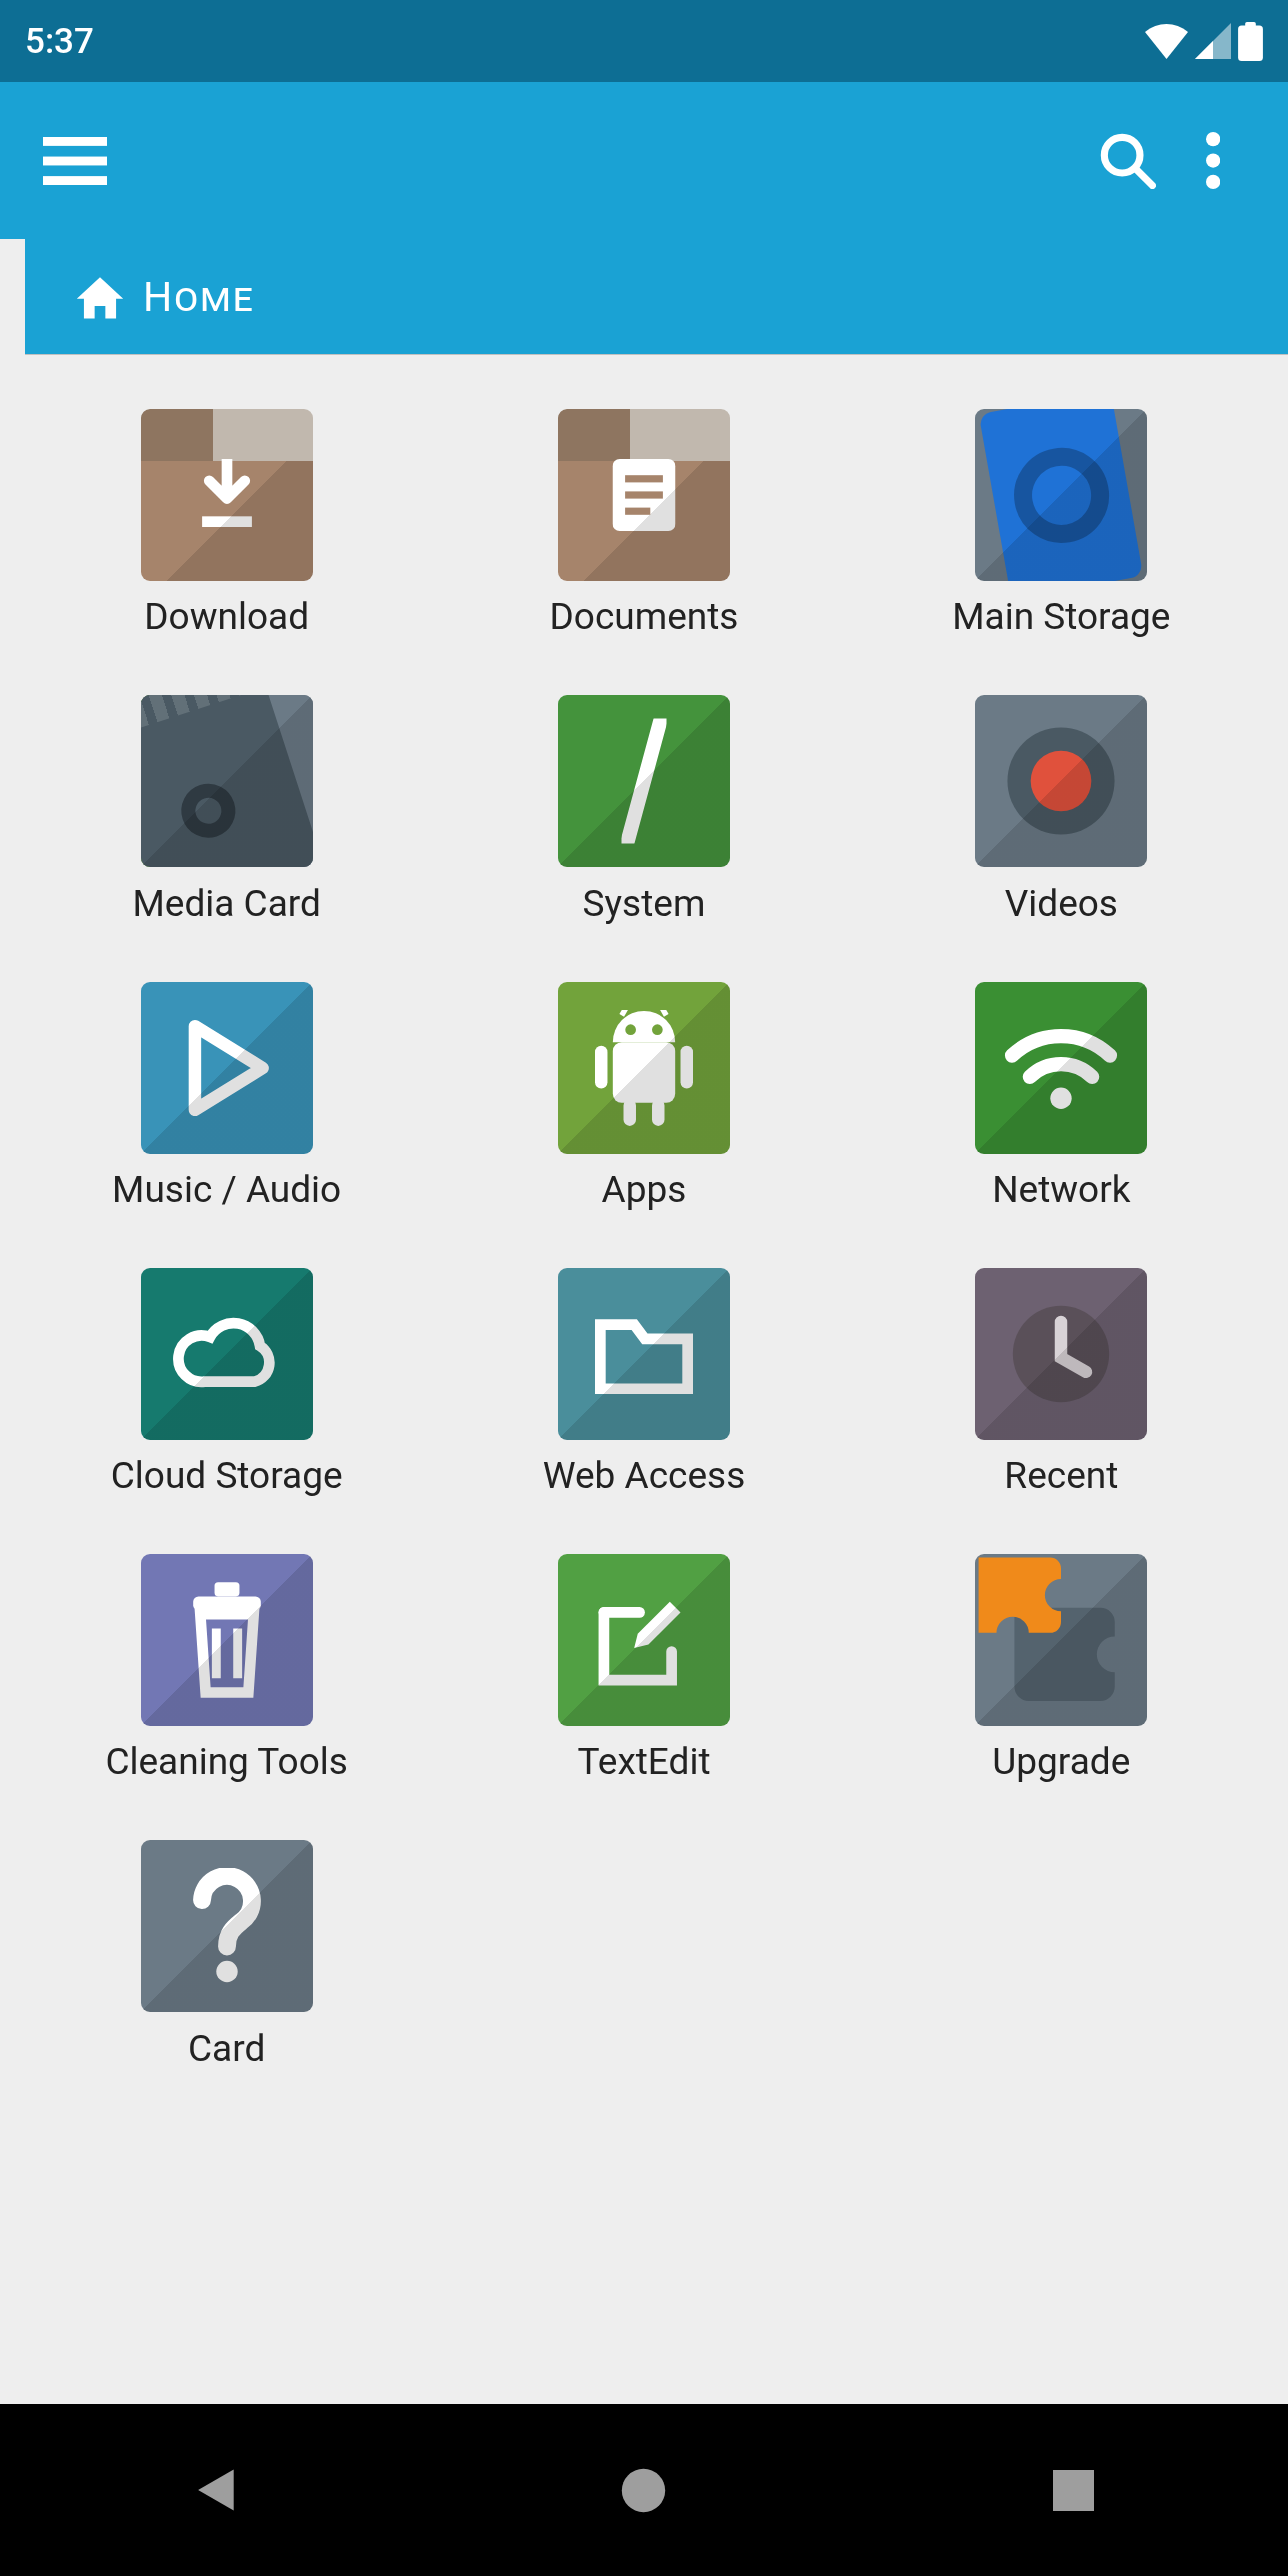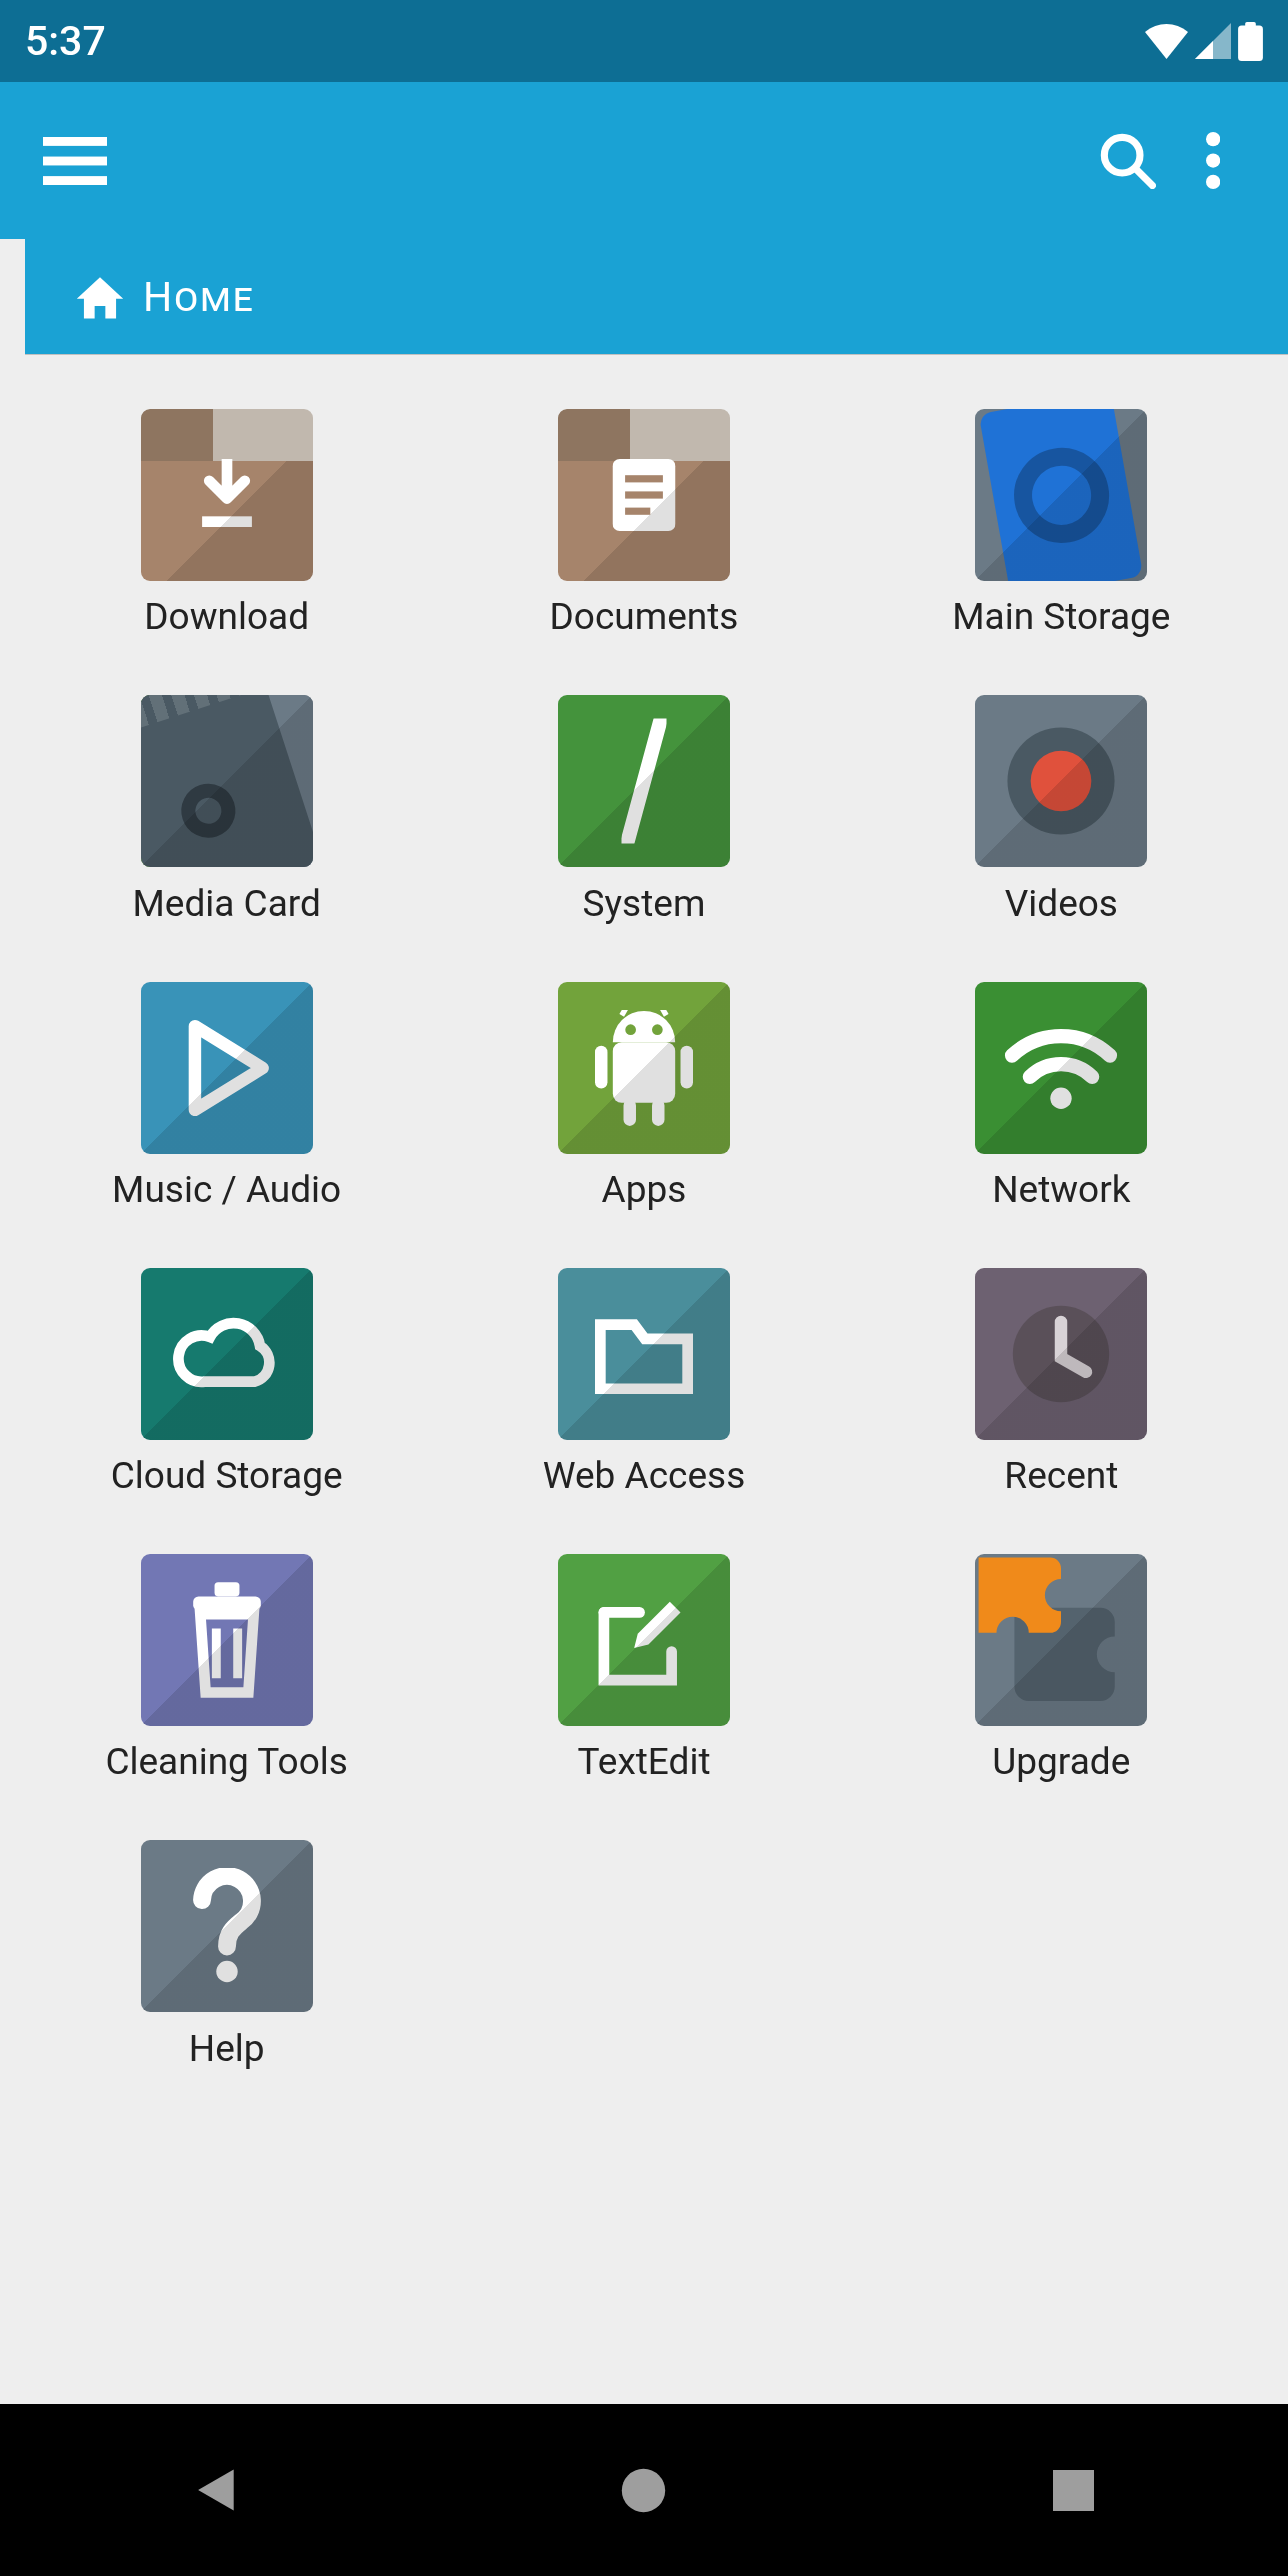--- a/index.html
+++ b/index.html
@@ -1,20 +1,20 @@
 <!DOCTYPE html>
 <html style="font-size:14.3px"><head>
 <meta charset="utf-8">
 <style>
   * { margin: 0; padding: 0; box-sizing: border-box; }
   html, body { width: 1288px; height: 2576px; font-family: Roboto, "Helvetica Neue", Arial, sans-serif; background: #eeeeee; overflow: hidden; }
 
   
   .status-bar { width: 100%; height: 82px; background: #0d6e94; display: flex; align-items: center; justify-content: space-between; padding: 0 25px; color: #fff; }
-  .status-time { font-size: 41px; font-weight: 500; }
+  .status-time { font-size: 35px; font-weight: 500; }
   .status-icons { display: flex; align-items: center; gap: 7.2px; }
   .status-icons svg { display: block; }
 
   
   .action-bar { width: 100%; height: 157px; background: #1aa2d4; display: flex; align-items: center; padding: 0 32px; color: #fff; }
   .action-bar .spacer { flex: 1; }
   .action-bar .icon-btn { width: 86px; height: 86px; display: flex; align-items: center; justify-content: center; cursor: pointer; }
 
   
   .breadcrumb-bar { width: 100%; height: 116px; background: #1aa2d4; display: flex; align-items: center; padding: 0 50px; color: #fff; border-bottom: 1.8px solid #c0c0c0; margin-left: 25px; }
@@ -291,21 +291,21 @@
       <span class="tile-label">Upgrade</span>
     </div>
 
     <div class="tile">
       <div class="tile-icon bg-help">
         <svg width="72" height="116" viewBox="0 0 40 65">
             <path d="M6 18 a14 14 0 1 1 22 12 c-5 4 -8 7 -8 14" fill="none" stroke="#fff" stroke-width="10" stroke-linecap="round"></path>
             <circle cx="20" cy="58" r="6" fill="#fff"></circle>
           </svg>
       </div>
-      <span class="tile-label">Help</span>
+      <span class="tile-label">Card</span>
     </div>
 
   </div>
 </div>
 
 <div class="nav-bar">
   <div class="nav-btn">
     <svg width="48" height="48" viewBox="0 0 27 27">
         <path fill="#9e9e9e" d="M24 2 L4 13.5 L24 25 Z"></path>
       </svg>

